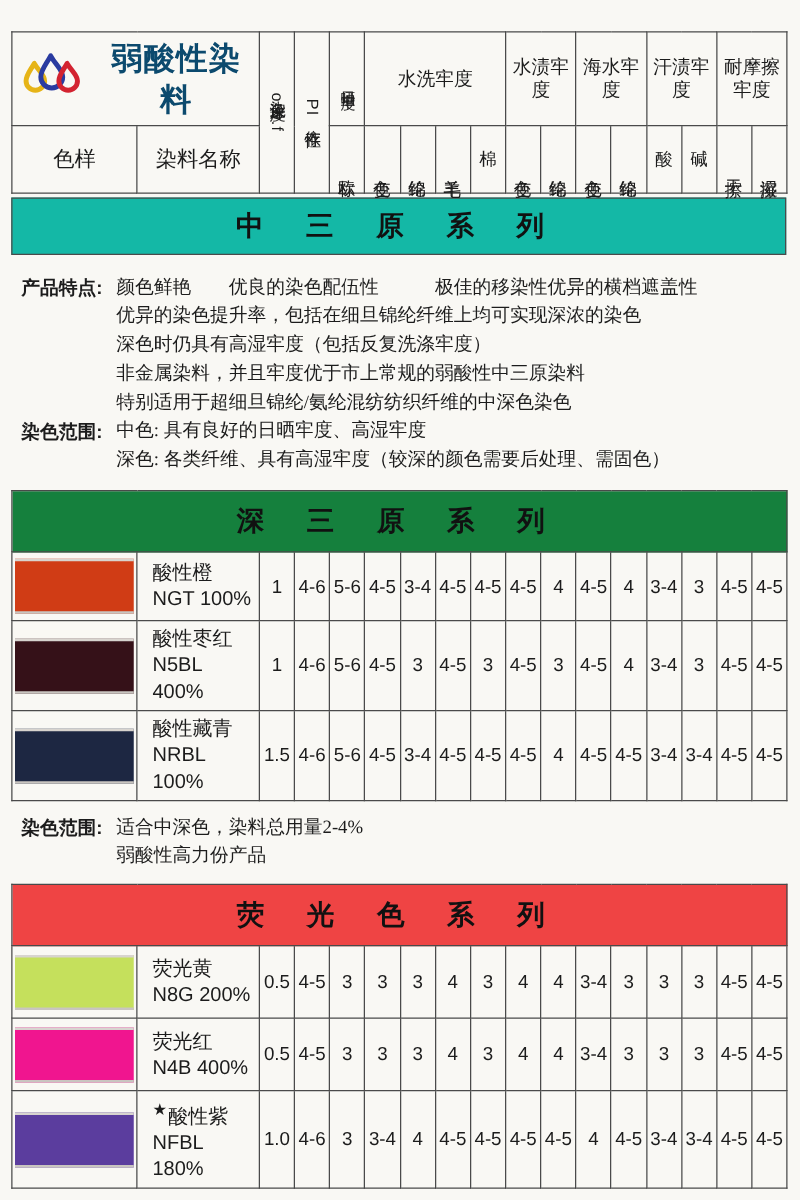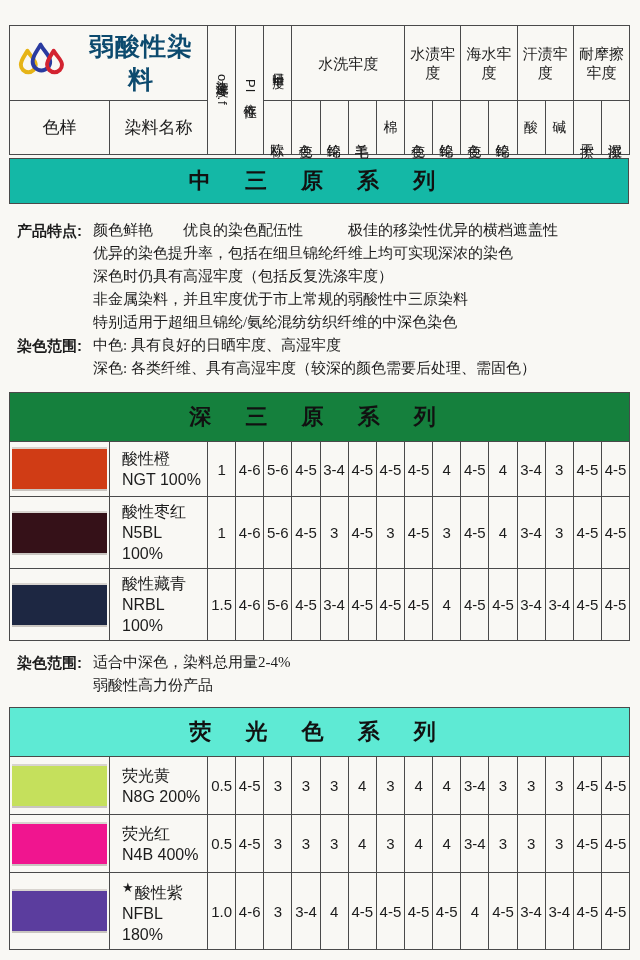--- a/index.html
+++ b/index.html
@@ -197,21 +197,21 @@
       <td class="val-cell">4-5</td>
       <td class="val-cell">4-5</td>
     </tr>
 
     <tr class="deep-row">
       <td class="swatch-cell">
               <div class="swatch" style="background-color: rgb(53, 17, 24);"></div>
             </td>
       <td class="name-cell">
         <div>酸性枣红</div>
-        <div>N5BL 100%</div>
+        <div>N5BL 400%</div>
       </td>
       <td class="val-cell">1</td>
       <td class="val-cell">4-6</td>
       <td class="val-cell">5-6</td>
       <td class="val-cell">4-5</td>
       <td class="val-cell">3</td>
       <td class="val-cell">4-5</td>
       <td class="val-cell">3</td>
       <td class="val-cell">4-5</td>
       <td class="val-cell">3</td>
@@ -275,21 +275,21 @@
           <col class="c-val">
           <col class="c-val">
       <col class="c-val">
           <col class="c-val">
           <col class="c-val">
           <col class="c-val">
           <col class="c-val">
     </colgroup>
     <tbody>
           <tr>
-            <td colspan="17" class="banner-row" style="background-color: #5eead4;">荧 光 色 系 列</td>
+            <td colspan="17" class="banner-row" style="background-color: #ef4444;">荧 光 色 系 列</td>
           </tr>
 
     <tr class="fluo-row">
       <td class="swatch-cell">
               <div class="swatch" style="background-color: rgb(197, 224, 92);"></div>
             </td>
       <td class="name-cell">
         <div>荧光黄</div>
         <div>N8G 200%</div>
       </td>

